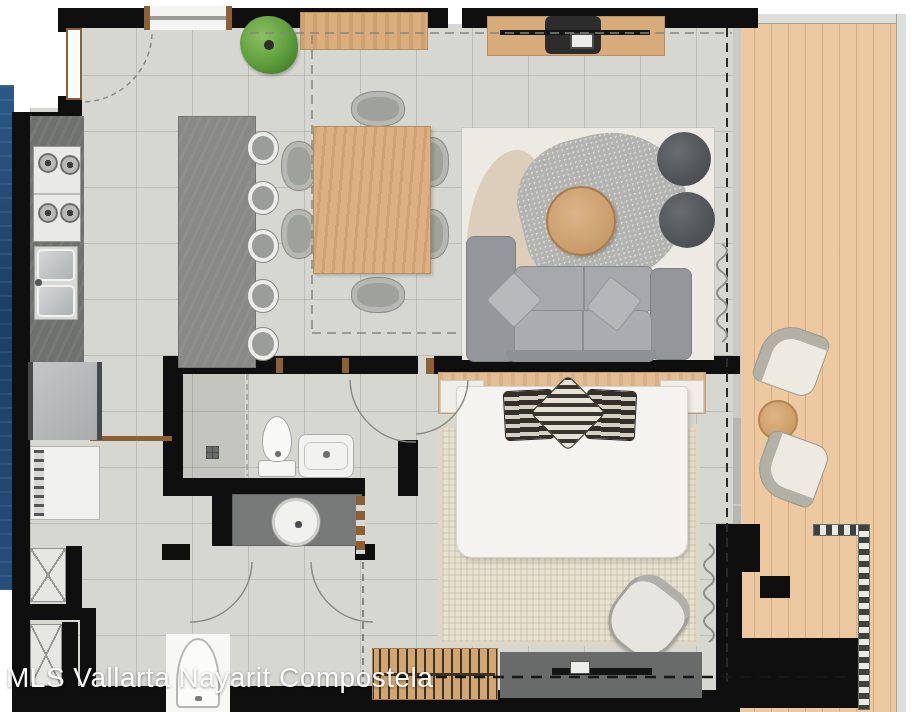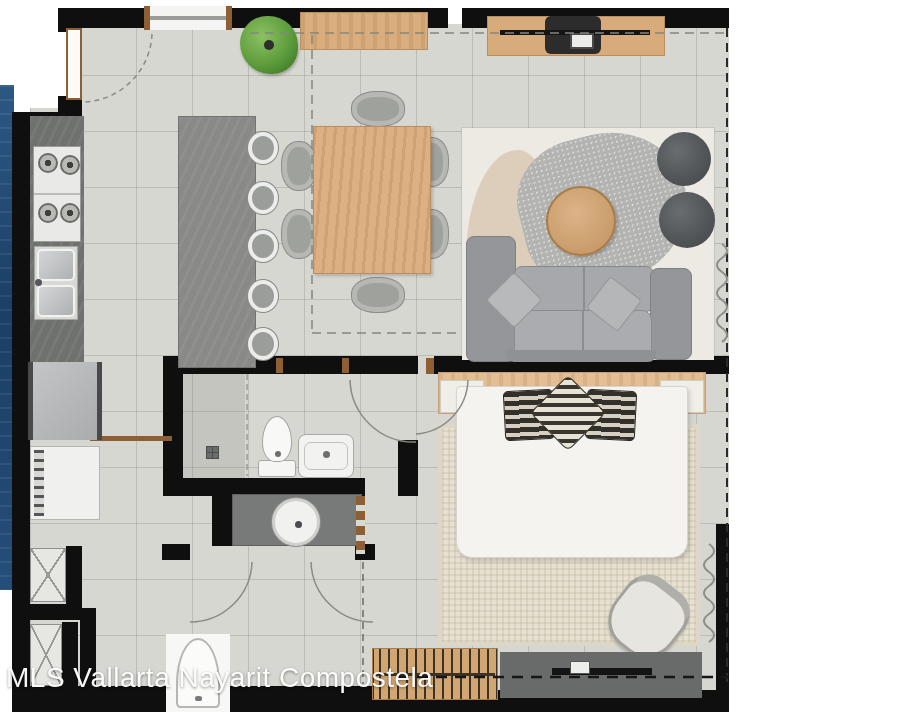--- a/index.html
+++ b/index.html
@@ -1,16 +1,16 @@
 <!DOCTYPE html>
 <html><head>
 <meta charset="utf-8">
 <style>
   html,body{margin:0;padding:0;background:#ffffff;font-family:"Liberation Sans",sans-serif;}
-  #plan{position:relative;width:729px;height:712px;background:#ffffff;overflow:hidden;}
+  #plan{position:relative;width:912px;height:712px;background:#ffffff;overflow:hidden;}
   .a{position:absolute;box-sizing:border-box;}
   .wall{position:absolute;box-sizing:border-box;background:#0f0f0f;}
   .floor{background-color:#d6d7d1;
     background-image:
       repeating-linear-gradient(0deg, rgba(110,112,105,.25) 0 1px, transparent 1px 56px),
       repeating-linear-gradient(90deg, rgba(110,112,105,.25) 0 1px, transparent 1px 56px);}
   .deck{background-color:#ecc9a1;
     background-image:repeating-linear-gradient(90deg, rgba(165,115,62,.33) 0 1px, transparent 1px 17px);}
   .xbox{background-color:#e6e7e2;border:1px solid #90918d;
     background-image:

